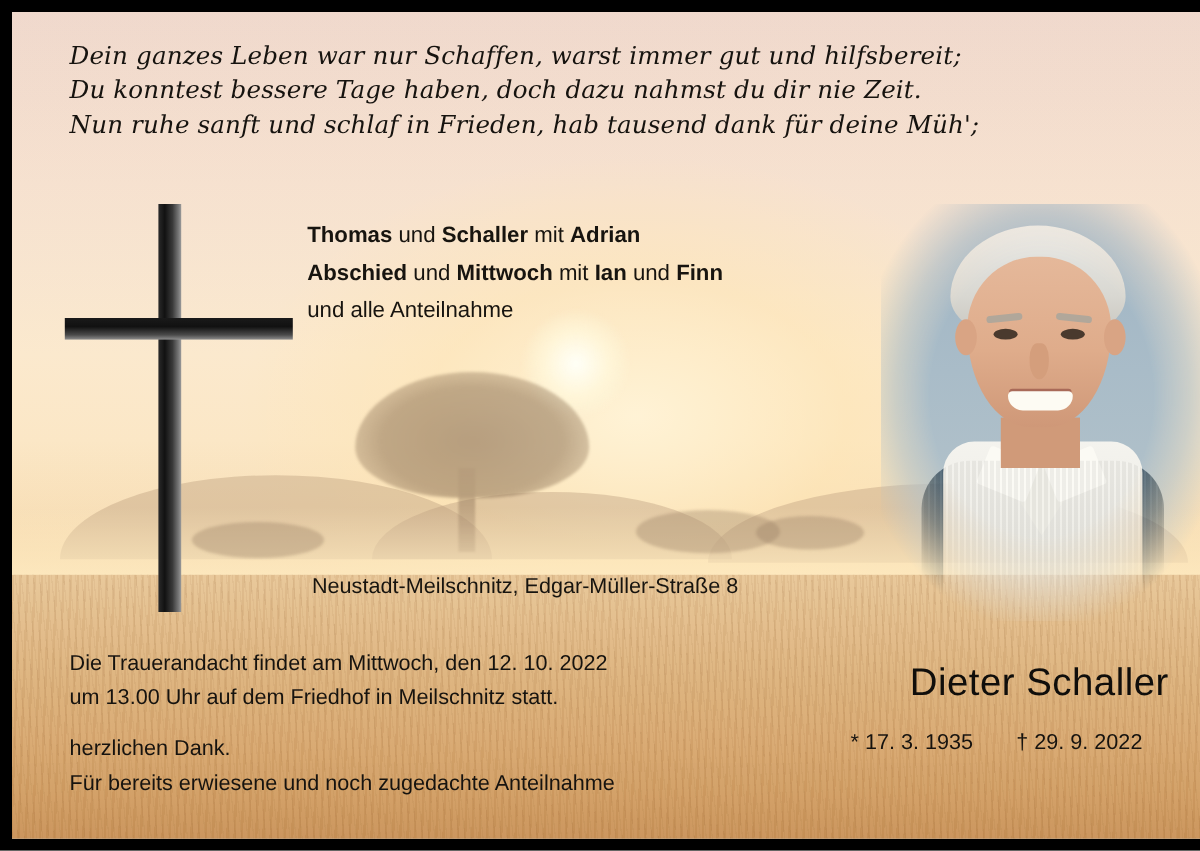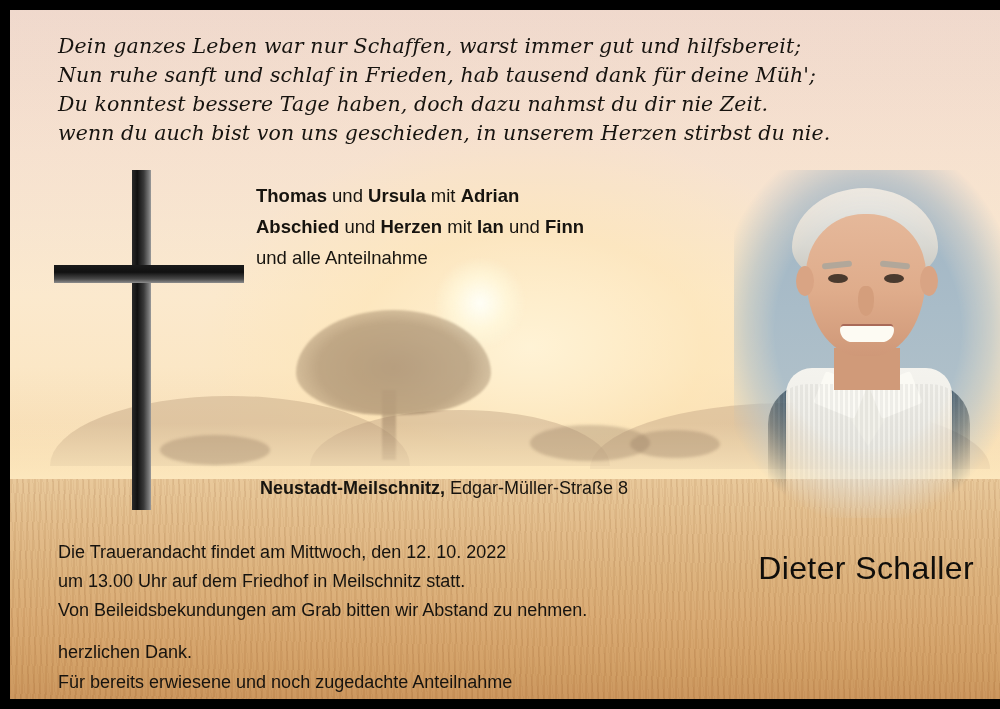--- a/index.html
+++ b/index.html
@@ -187,21 +187,21 @@
   .family b { font-weight: bold; }
 
   .address {
     position: absolute;
     left: 250px;
     top: 468px;
     font-size: 18px;
     color: #17140f;
     white-space: nowrap;
   }
-  .address b { font-weight: bold; }
+  .address b { font-weight: normal; }
 
   
   .portrait {
     position: absolute;
     right: 8px;
     top: 160px;
     width: 268px;
     height: 348px;
     overflow: hidden;
     -webkit-mask-image: radial-gradient(ellipse 60% 58% at 50% 46%, #000 58%, rgba(0,0,0,0.6) 76%, rgba(0,0,0,0) 97%);
@@ -318,31 +318,30 @@
     </div>
     <div class="bg-field"></div>
 
     <div class="cross">
       <div class="vert"></div>
       <div class="horz"></div>
     </div>
 
     <div class="verse">
       <div>Dein ganzes Leben war nur Schaffen, warst immer gut und hilfsbereit;</div>
+      <div>Du konntest bessere Tage haben, doch dazu nahmst du dir nie Zeit.</div>
       <div>Nun ruhe sanft und schlaf in Frieden, hab tausend dank für deine Müh';</div>
-      <div>Du konntest bessere Tage haben, doch dazu nahmst du dir nie Zeit.</div>
-      <div>wenn du auch bist von uns geschieden, in unserem Herzen stirbst du nie.</div>
     </div>
 
     <div class="family">
       <div class="line">
-        <b>Thomas</b><span> und </span><b>Ursula</b><span> mit </span><b>Adrian</b>
+        <b>Thomas</b><span> und </span><b>Schaller</b><span> mit </span><b>Adrian</b>
       </div>
       <div class="line">
-        <b>Abschied</b><span> und </span><b>Herzen</b><span> mit </span><b>Ian</b><span> und </span><b>Finn</b>
+        <b>Abschied</b><span> und </span><b>Mittwoch</b><span> mit </span><b>Ian</b><span> und </span><b>Finn</b>
       </div>
       <div class="line">und alle Anteilnahme</div>
     </div>
 
     <div class="address">
       <b>Neustadt-Meilschnitz,</b><span> Edgar-Müller-Straße 8</span>
     </div>
 
     <div class="portrait">
       <div class="bgp"></div>
@@ -361,22 +360,24 @@
       <div class="p-brow-r"></div>
       <div class="p-eye-l"></div>
       <div class="p-eye-r"></div>
       <div class="p-nose"></div>
       <div class="p-mouth"></div>
     </div>
 
     <div class="service">
       <div>Die Trauerandacht findet am Mittwoch, den 12. 10. 2022</div>
       <div>um 13.00 Uhr auf dem Friedhof in Meilschnitz statt.</div>
-      <div>Von Beileidsbekundungen am Grab bitten wir Abstand zu nehmen.</div>
       <div class="gap"></div>
       <div>herzlichen Dank.</div>
       <div>Für bereits erwiesene und noch zugedachte Anteilnahme</div>
     </div>
 
     <div class="name">Dieter Schaller</div>
+    <div class="dates">
+      <span>* 17. 3. 1935</span><span class="sep"></span><span>† 29. 9. 2022</span>
+    </div>
 
   </div>
 </div>
 
 </body></html>

